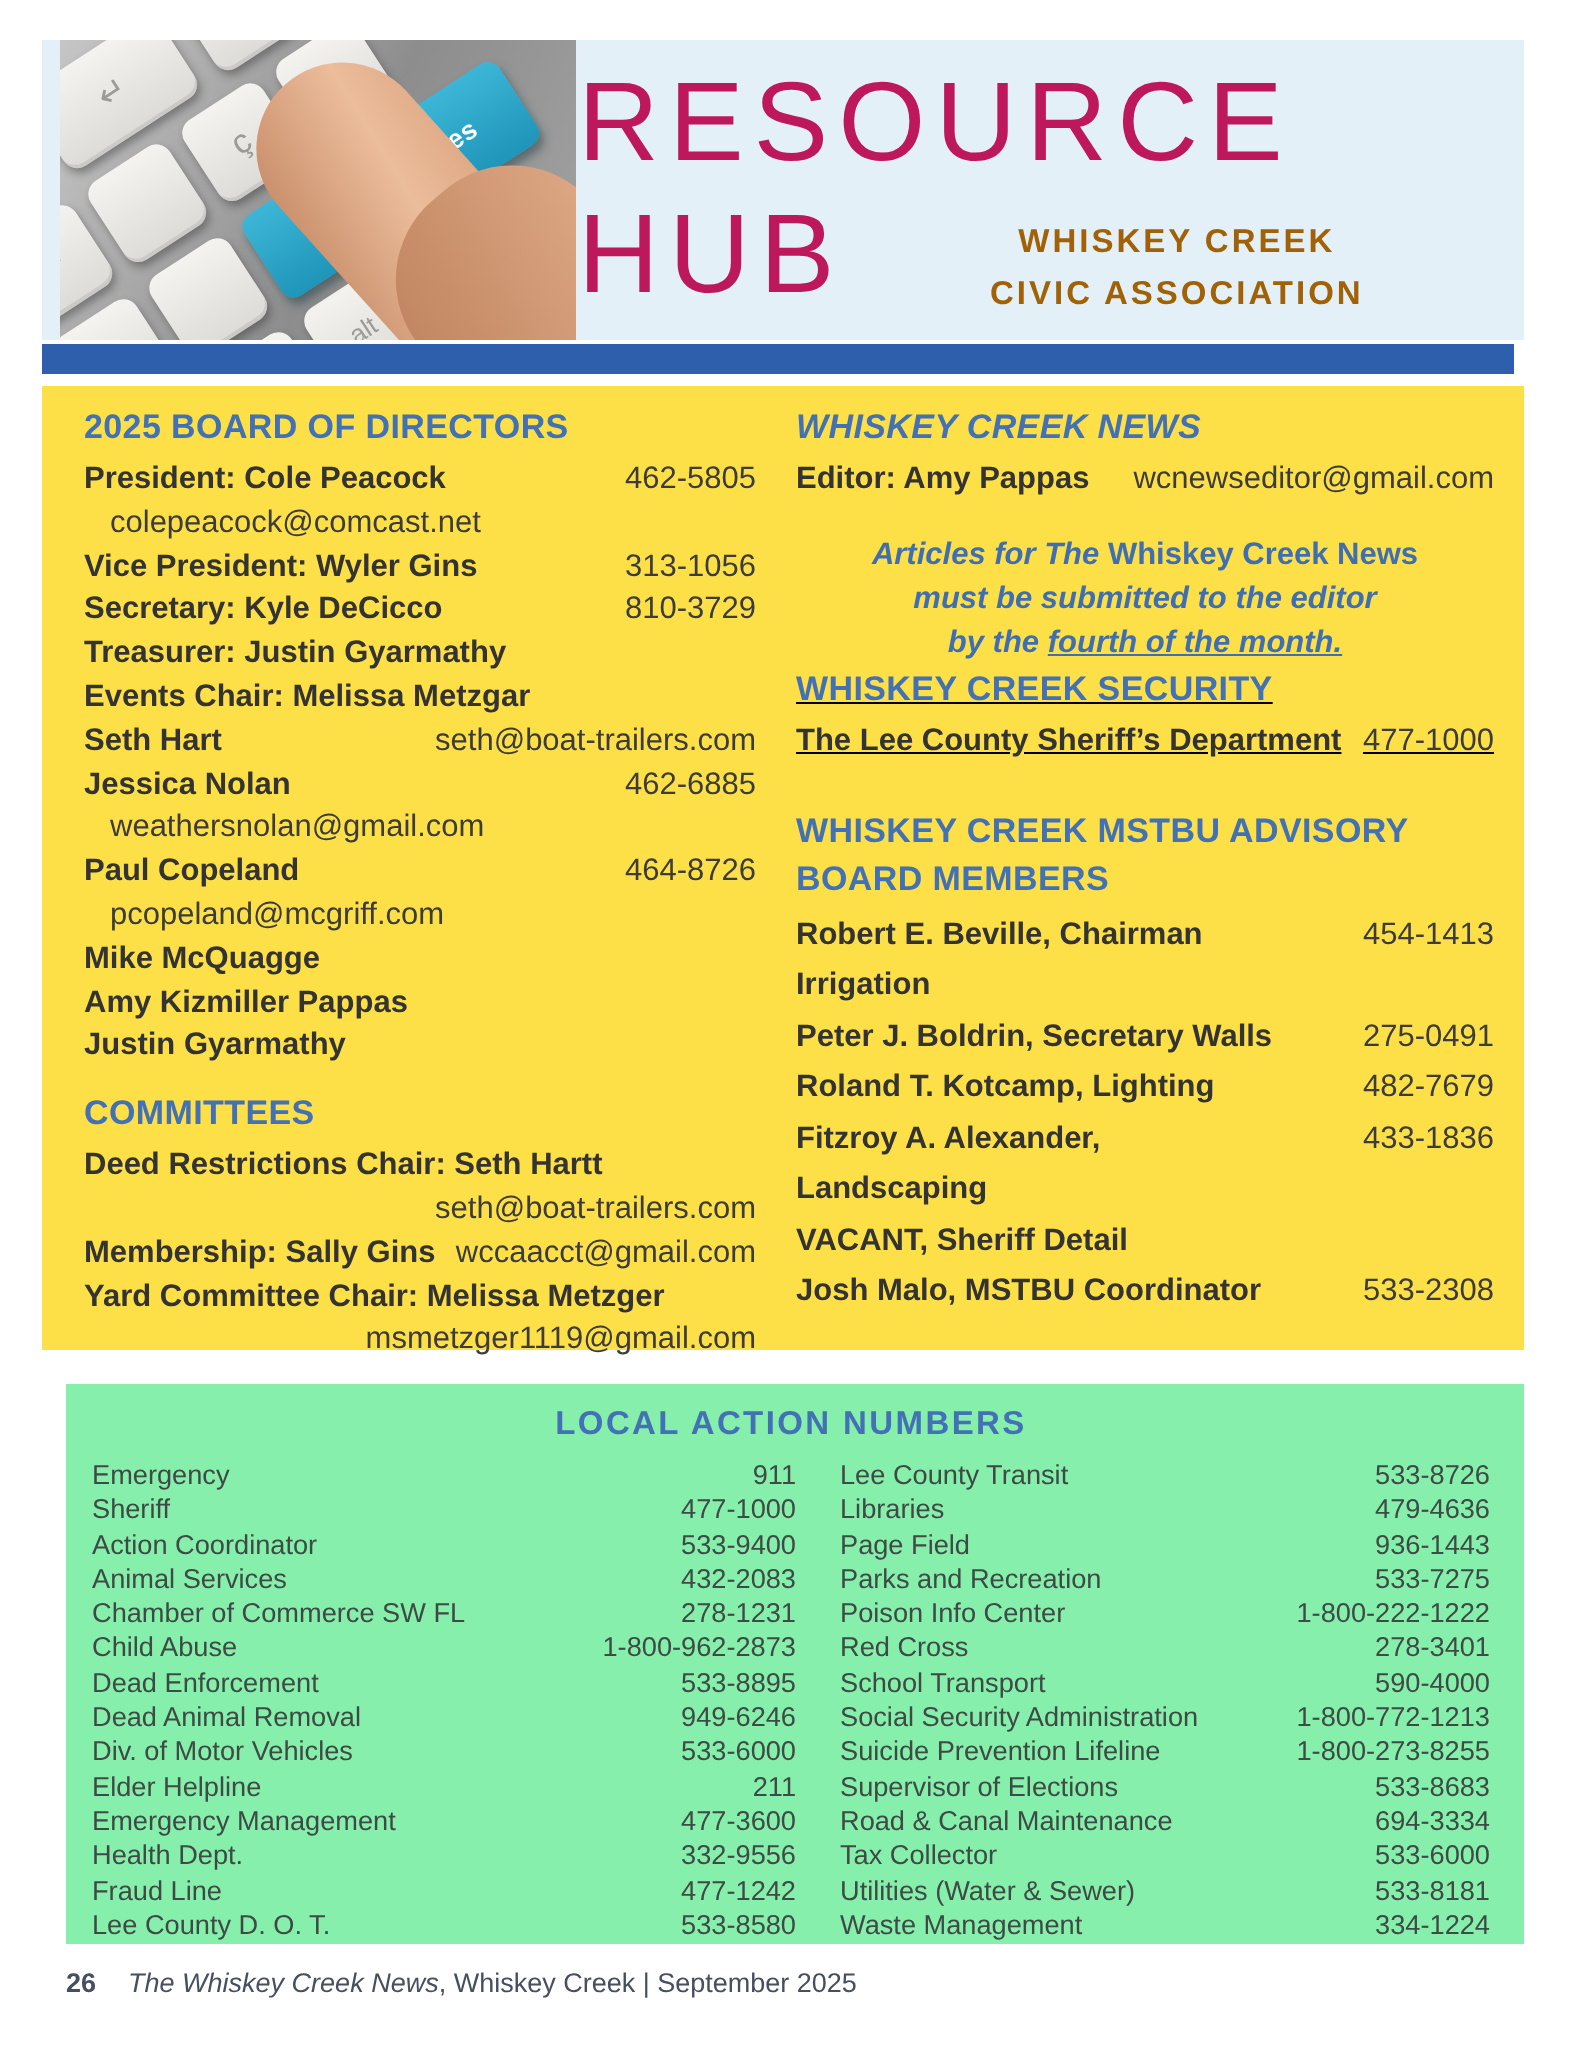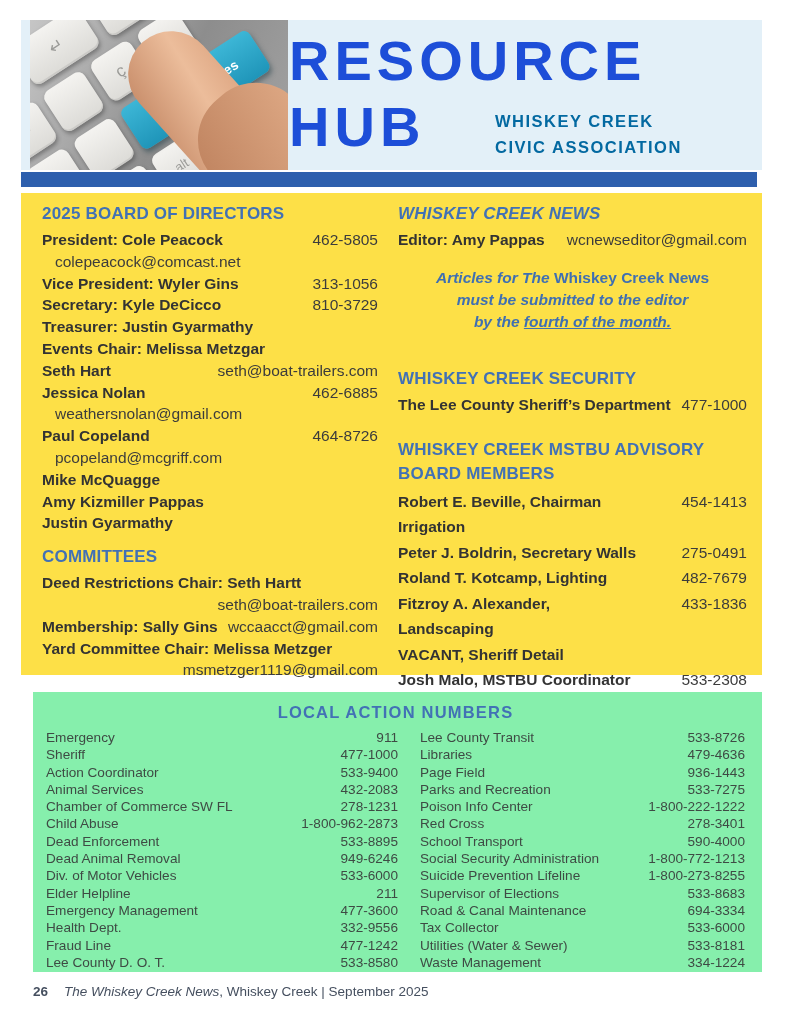--- a/index.html
+++ b/index.html
@@ -25,43 +25,43 @@
        background:linear-gradient(180deg,#3cb6d6,#1f95b9);
        box-shadow:0 4px 5px rgba(30,60,70,.5);
        display:flex;align-items:center;justify-content:center;gap:6px;
        color:#fff;font-weight:700;font-size:13.5px;letter-spacing:.3px;}
   .finger{position:absolute;left:138px;top:-4px;width:86px;height:205px;border-radius:44px;
        transform:rotate(-42deg);
        background:linear-gradient(100deg,#c78c69,#ecbd9b 55%,#d99f7b);}
   .finger2{position:absolute;right:-30px;bottom:-44px;width:112px;height:132px;border-radius:52px;
        transform:rotate(-40deg);
        background:linear-gradient(100deg,#c08460,#e0ab87);}
-  .title{position:absolute;left:268px;top:8px;color:#1d4ed8;font-weight:700;
+  .title{position:absolute;left:268px;top:8px;color:#be185d;font-weight:400;
        font-size:56px;letter-spacing:5px;line-height:66px;}
-  .org{position:absolute;left:474px;top:88px;color:#0369a1;font-weight:700;
-       font-size:16.5px;letter-spacing:1.5px;line-height:26px;}
+  .org{position:absolute;left:474px;top:88px;color:#a16207;font-weight:700;
+       font-size:16.5px;letter-spacing:1.5px;line-height:26px;text-align:center;}
   .blue-bar{position:absolute;left:21px;top:172px;width:736px;height:15px;background:#2e5fad;}
 
   
   .content-panel{position:absolute;left:21px;top:193px;width:741px;height:482px;background:#fde047;display:flex;}
   .col-left{width:357px;padding:9px 0 0 21px;box-sizing:border-box;}
   .col-right{flex:1;padding:9px 15px 12px 20px;box-sizing:border-box;}
   h2.section{font-size:17px;font-weight:700;color:#4271b5;margin:0 0 3px 0;line-height:24px;letter-spacing:.2px;}
   h2.news-h{font-style:italic;}
   .row{display:flex;justify-content:space-between;font-size:15.5px;line-height:21.8px;color:#3c3c3c;}
   .lbl.head{font-weight:700;color:#333;}
   .val{white-space:nowrap;}
   .st-indent .lbl{padding-left:13px;}
   .st-right{justify-content:flex-end;}
   .committees{margin-top:11px;}
   .note{margin-top:16px;text-align:center;color:#3f6fb2;font-weight:700;
         font-size:15.5px;line-height:22px;}
   .note .it{font-style:italic;}
   .note .ul{text-decoration:underline;}
-  .security{margin-top:34px;}
+  .security{text-decoration:underline;}
   .mstbu{margin-top:22px;}
   .mstbu-list .row{line-height:25.5px;gap:35px;}
 
   
   .green{position:absolute;left:33px;top:692px;width:729px;height:280px;background:#86efac;
          box-sizing:border-box;padding:9px 17px 0 13px;}
   .green h2{font-size:16.5px;font-weight:700;color:#4271b5;letter-spacing:1.2px;
          text-align:center;margin:0 0 6px 0;line-height:22px;}
   .green-cols{display:flex;}
   .gcol-l{width:352px;}

